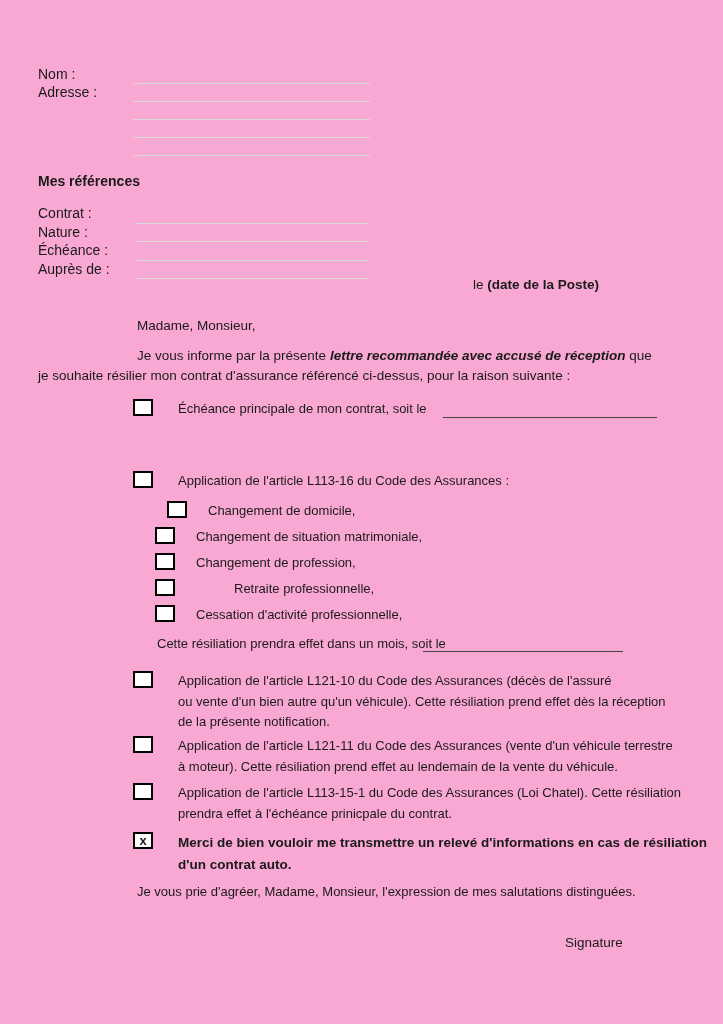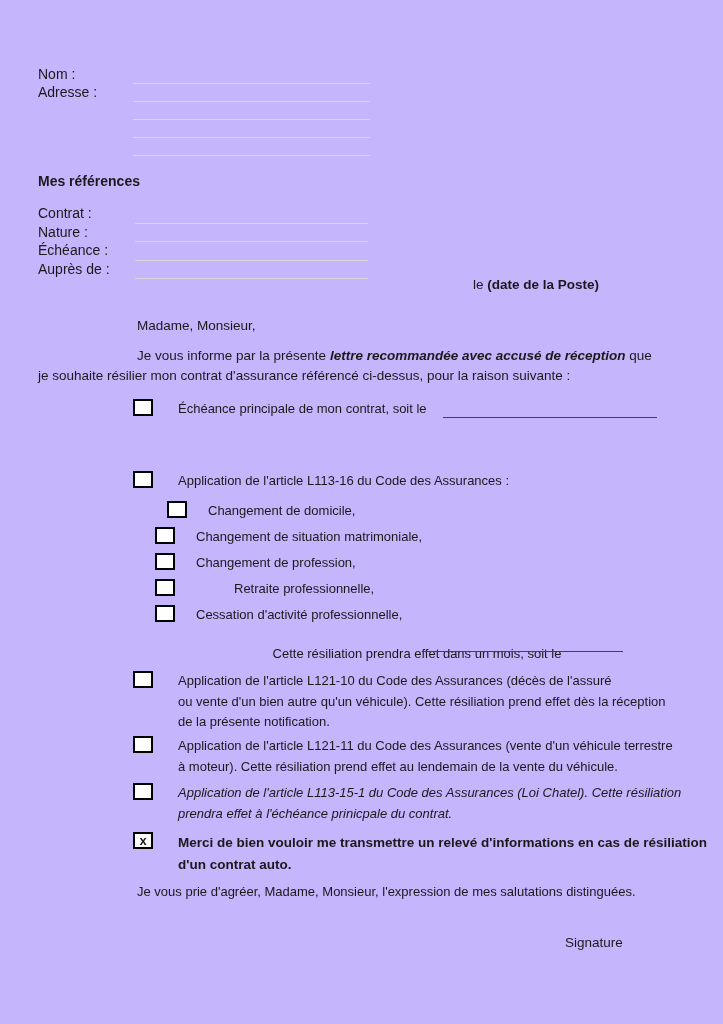--- a/index.html
+++ b/index.html
@@ -1,18 +1,18 @@
 <!DOCTYPE html>
 <html><head>
 <meta charset="utf-8">
 <style>
   html,body { margin:0; padding:0; background:#888; }
   .page {
     position:relative; width:723px; height:1024px; margin:0 auto;
-    background:#c4b5fd; overflow:hidden;
+    background:#f9a8d4; overflow:hidden;
     font-family:"Liberation Sans", sans-serif; color:#1a1a1a;
   }
   .abs { position:absolute; }
 
   
   .frow { display:flex; height:18px; }
   .frow2 { display:flex; height:18.5px; }
   .flabel { width:95px; font-size:14px; line-height:16px; flex:none; }
   .fline { flex:1; border-bottom:1.5px solid #d9d9d9; }
 
@@ -150,42 +150,42 @@
     </div>
   </div>
   <div class="abs opt sub" style="top:605px; left:155px;">
     <span class="cb"></span>
     <div class="otext">
       <div class="line">Cessation d'activité professionnelle,</div>
     </div>
   </div>
 
   <div class="abs" style="top:635px; left:157px; width:520px;">
-    <div class="note-text" style="margin-top:10px;text-align:center;">Cette résiliation prendra effet dans un mois, soit le</div>
+    <div class="note-text" style="margin-top:0;">Cette résiliation prendra effet dans un mois, soit le</div>
     <span class="uline" style="left:266px; top:16px; width:200px;"></span>
   </div>
 
   <div class="abs opt" style="top:671px; left:133px; width:560px;">
     <span class="cb"></span>
     <div class="otext">
       <div class="line">Application de l'article L121-10 du Code des Assurances (décès de l'assuré</div>
       <div class="line">ou vente d'un bien autre qu'un véhicule). Cette résiliation prend effet dès la réception</div>
       <div class="line">de la présente notification.</div>
     </div>
   </div>
 
   <div class="abs opt" style="top:736px; left:133px; width:560px;">
     <span class="cb"></span>
     <div class="otext">
       <div class="line">Application de l'article L121-11 du Code des Assurances (vente d'un véhicule terrestre</div>
       <div class="line">à moteur). Cette résiliation prend effet au lendemain de la vente du véhicule.</div>
     </div>
   </div>
 
-  <div class="abs opt" style="top:783px; left:133px; width:560px;font-style:italic;">
+  <div class="abs opt" style="top:783px; left:133px; width:560px;">
     <span class="cb"></span>
     <div class="otext">
       <div class="line">Application de l'article L113-15-1 du Code des Assurances (Loi Chatel). Cette résiliation</div>
       <div class="line">prendra effet à l'échéance prinicpale du contrat.</div>
     </div>
   </div>
 
   <div class="abs opt" style="top:832px; left:133px; width:560px;">
     <span class="cb">
       <span class="mark">x</span>

